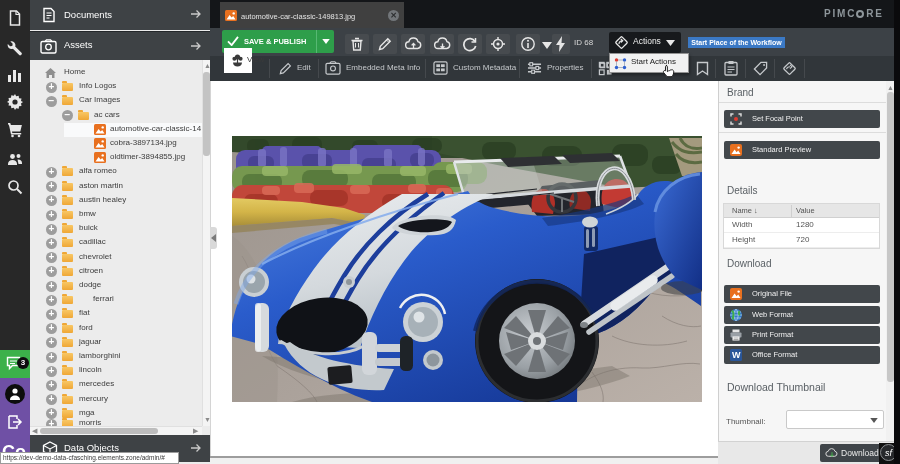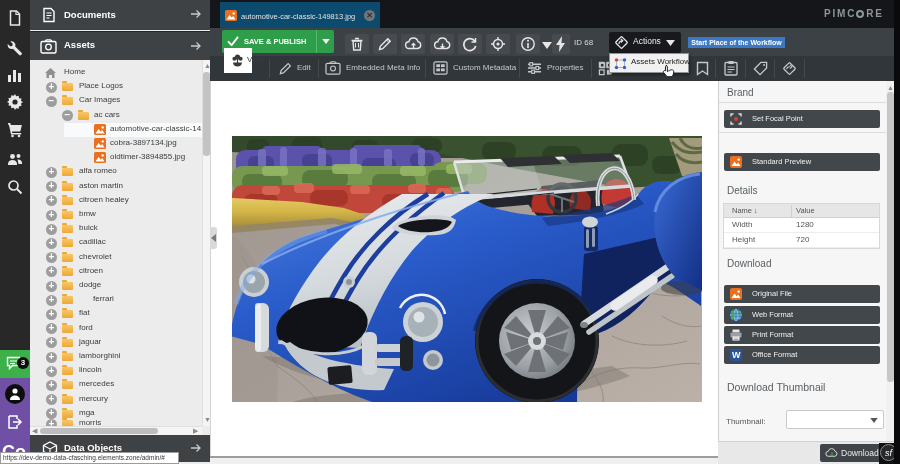--- a/index.html
+++ b/index.html
@@ -7,37 +7,37 @@
 
 #rail{left:0;top:0;width:30px;height:464px;background:#282828}
 .rico{position:absolute;left:7px;width:16px;height:16px}
 #railgreen{left:0;top:350px;width:30px;height:28px;background:#3cb14a}
 #railpurple{left:0;top:378px;width:30px;height:86px;background:#6f50a5}
 #perscirc{left:5px;top:384px;width:20px;height:20px;border-radius:50%;background:#0d0d0d}
 #colog{left:2px;top:442px;color:#fff;font-size:18px;font-weight:bold;letter-spacing:0px}
 
 #treepanel{left:30px;top:0;width:180px;height:464px;background:#ececec}
 .phead{position:absolute;left:0;width:180px;background:#3e4245;color:#fff}
-.phead .ptxt{position:absolute;left:34px;top:9px;font-size:9.5px;font-weight:bold}
+.phead .ptxt{position:absolute;left:34px;top:9px;font-size:9.5px;font-weight:normal}
 .phead .parr{position:absolute;right:7px;top:7px;width:14px;height:14px}
 .trow{position:absolute;left:0;width:172px;height:14px;font-size:8px;color:#3c3c3c}
 .trow span.lbl{position:absolute;top:1px;white-space:nowrap}
 .exp{position:absolute;top:1.5px;width:11px;height:11px;border-radius:50%;background:#9d9d9d;color:#fff;text-align:center;font-size:10px;line-height:10px;font-weight:bold}
 .fold{position:absolute;top:3px;width:11px;height:8px;background:linear-gradient(#f8c765,#efa736);border-radius:1px}
 .fold::before{content:"";position:absolute;top:-2px;left:0;width:5px;height:2px;background:#efa736;border-radius:1px 1px 0 0}
 .fic{position:absolute;top:1px;width:12px;height:11px}
 #vscroll{left:202px;top:60px;width:8px;height:366px;background:#f4f4f4;border-left:1px solid #e0e0e0}
 #vthumb{left:203px;top:72px;width:7px;height:84px;background:#c3c3c3;border-radius:3px}
 #hscroll{left:30px;top:426px;width:172px;height:9px;background:#f4f4f4;border-top:1px solid #e0e0e0}
 #hthumb{left:40px;top:427.5px;width:118px;height:6px;background:#bdbdbd;border-radius:3px}
 .sarr{position:absolute;color:#8b8b8b;font-size:7px;line-height:8px}
 #urltip{left:0;top:452px;width:179px;height:12px;background:#fff;border:1px solid #9b9b9b;font-size:6.5px;color:#3a3a3a;line-height:10px;padding-left:2px;white-space:nowrap;overflow:hidden}
 
 #topstrip{left:210px;top:0;width:690px;height:28px;background:#141619}
-#filetab{left:220px;top:2px;width:160px;height:26px;background:#0c4a6e;color:#e3e3e3;font-size:7.5px}
+#filetab{left:220px;top:2px;width:184px;height:26px;background:#404040;color:#e3e3e3;font-size:7.5px}
 #pimlogo{left:824px;top:8px;color:#8e969b;font-size:10px;font-weight:bold;letter-spacing:1.8px}
 #toolbar{left:210px;top:28px;width:684px;height:28px;background:#3c4146}
 #savebtn{left:222px;top:30px;width:93.5px;height:23px;background:#2e9e4a;border-radius:2px 0 0 2px;color:#fff;font-size:7.5px;font-weight:bold;line-height:23px}
 #savedrop{left:315.5px;top:30px;width:18.5px;height:23px;background:#2e9e4a;border-radius:0 2px 2px 0;border-left:1px solid #57b873}
 .ibtn{position:absolute;top:34px;width:24px;height:20px;background:#474b4f;border-radius:2px}
 .ibtn svg{position:absolute;left:4px;top:2px}
 #idtxt{left:574px;top:38px;color:#d6d6d6;font-size:8px}
 #actbtn{left:609px;top:32px;width:72px;height:21px;background:#17191c;border-radius:2px;color:#ececec;font-size:8.5px}
 #bluebadge{left:688px;top:37px;width:97px;height:11px;background:#3b79c5;color:#fff;font-size:7px;font-weight:bold;text-align:center;line-height:11px;white-space:nowrap}
 #tabrow{left:210px;top:56px;width:684px;height:25px;background:#31363a}
@@ -149,21 +149,21 @@
 <div class="abs" style="left:34px;top:122.5px;width:138px;height:14.5px;background:#f9fafb"></div>
 <div class="trow" style="top:66px">
       <svg style="position:absolute;left:14px;top:1px" width="13" height="12" viewBox="0 0 13 12">
         <path d="M6.5 1L12 6h-1.5v5H8V8H5v3H2.5V6H1z" fill="#8f8f8f"></path>
       </svg>
       <span class="lbl" style="left:34px">Home</span>
     </div>
 <div class="trow" style="top:80.2px">
       <span class="exp" style="left:16px">+</span>
       <i class="fold" style="left:32px"></i>
-      <span class="lbl" style="left:49px">Place Logos</span>
+      <span class="lbl" style="left:49px">Info Logos</span>
     </div>
 <div class="trow" style="top:94.4px">
       <span class="exp" style="left:16px">−</span>
       <i class="fold" style="left:32px"></i>
       <span class="lbl" style="left:49px">Car Images</span>
     </div>
 <div class="trow" style="top:108.6px">
       <span class="exp" style="left:32px">−</span>
       <i class="fold" style="left:48px"></i>
       <span class="lbl" style="left:64px">ac cars</span>
@@ -198,21 +198,21 @@
       <span class="lbl" style="left:49px">alfa romeo</span>
     </div>
 <div class="trow" style="top:179.6px">
       <span class="exp" style="left:16px">+</span>
       <i class="fold" style="left:32px"></i>
       <span class="lbl" style="left:49px">aston martin</span>
     </div>
 <div class="trow" style="top:193.8px">
       <span class="exp" style="left:16px">+</span>
       <i class="fold" style="left:32px"></i>
-      <span class="lbl" style="left:49px">citroen healey</span>
+      <span class="lbl" style="left:49px">austin healey</span>
     </div>
 <div class="trow" style="top:208px">
       <span class="exp" style="left:16px">+</span>
       <i class="fold" style="left:32px"></i>
       <span class="lbl" style="left:49px">bmw</span>
     </div>
 <div class="trow" style="top:222.2px">
       <span class="exp" style="left:16px">+</span>
       <i class="fold" style="left:32px"></i>
       <span class="lbl" style="left:49px">buick</span>
@@ -488,21 +488,21 @@
     <span style="position:absolute;left:23px;top:7px">View</span>
   </div>
 <div class="abs" id="menu">
 <svg style="position:absolute;left:4px;top:4px" width="13" height="12" viewBox="0 0 13 12">
       <circle cx="2.5" cy="2" r="1.7" fill="#e03c31"></circle>
       <circle cx="10.5" cy="2" r="1.7" fill="#2d5fd0"></circle>
       <circle cx="2.5" cy="9.5" r="1.7" fill="#2d5fd0"></circle>
       <circle cx="10.5" cy="9.5" r="1.7" fill="#2d5fd0"></circle>
       <path d="M4 2h5M2.5 3.5v4.5M10.5 3.5v4.5M4 9.5h5" stroke="#9aa5b8" stroke-width="0.8"></path>
     </svg>
-<span style="position:absolute;left:21px;top:3px;white-space:nowrap">Assets Workflow</span>
+<span style="position:absolute;left:21px;top:3px;white-space:nowrap">Start Actions</span>
 </div>
 <svg class="abs" style="left:662px;top:64px" width="13" height="15" viewBox="0 0 16 18">
     <path d="M5 1.5c.9 0 1.6.7 1.6 1.6v6l.6-.1c.3-.8 1.1-1.2 1.9-1 .4-.8 1.3-1.1 2.1-.8.5-.5 1.3-.6 1.9-.2.9.5 1.4 1.4 1.4 2.4 0 2.1-.7 3.5-1.5 4.9-.4.7-1.1 1.1-1.9 1.1H7.3c-.8 0-1.5-.4-1.9-1L2 10.3c-.5-.8-.3-1.8.5-2.3.6-.4 1.3-.3 1.8.1V3.1c0-.9.8-1.6 1.7-1.6z" fill="#fff" stroke="#1a1a1a" stroke-width="1.2"></path>
   </svg>
 <div class="abs" id="content"></div>
 <div class="abs" id="colline"></div>
 <div class="abs" id="collapser">
     <svg style="position:absolute;left:0px;top:7px" width="7" height="8" viewBox="0 0 7 8">
       <path d="M6 0L1 4l5 4z" fill="#7a7a7a"></path>
     </svg>
@@ -513,21 +513,21 @@
 <span class="rhead" style="top:6px">Brand</span>
 <div class="rdiv" style="top:21px"></div>
 <div class="dbtn" style="top:29px">
       <svg style="position:absolute;left:6px;top:3px" width="12" height="12" viewBox="0 0 12 12">
         <path d="M1 3.5V1h2.5M8.5 1H11v2.5M11 8.5V11H8.5M3.5 11H1V8.5" fill="none" stroke="#d9d9d9" stroke-width="1.5"></path>
         <circle cx="6" cy="6" r="2" fill="#e03c31"></circle>
       </svg>
       <span class="bl">Set Focal Point</span>
     </div>
 <div class="rdiv" style="top:51px"></div>
-<div class="dbtn" style="top:72px">
+<div class="dbtn" style="top:60px">
       <svg style="position:absolute;left:6px;top:3px" width="12" height="12" viewBox="0 0 12 12">
         <rect width="12" height="12" rx="2" fill="#e8701f"></rect>
         <circle cx="8.6" cy="3.6" r="1.2" fill="#fff"></circle>
         <path d="M1.5 10L4.6 5.6l2 2.6 1.6-1.6 2.3 3.4z" fill="#fff"></path>
       </svg>
       <span class="bl">Standard Preview</span>
     </div>
 <span class="rhead" style="top:104px">Details</span>
 
 <span class="rhead" style="top:177px">Download</span>

